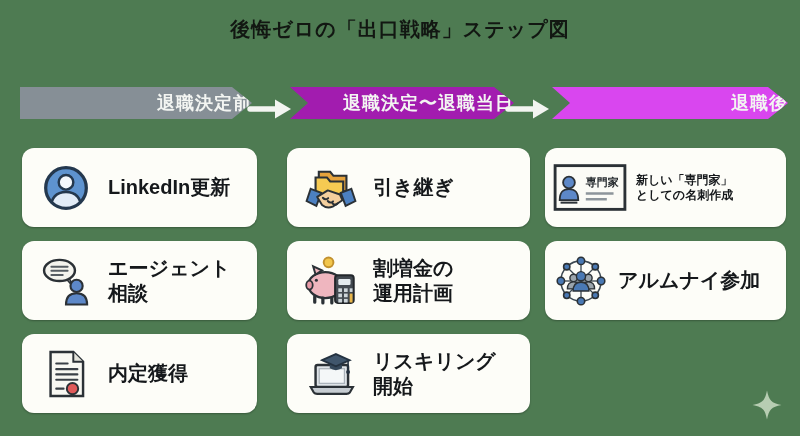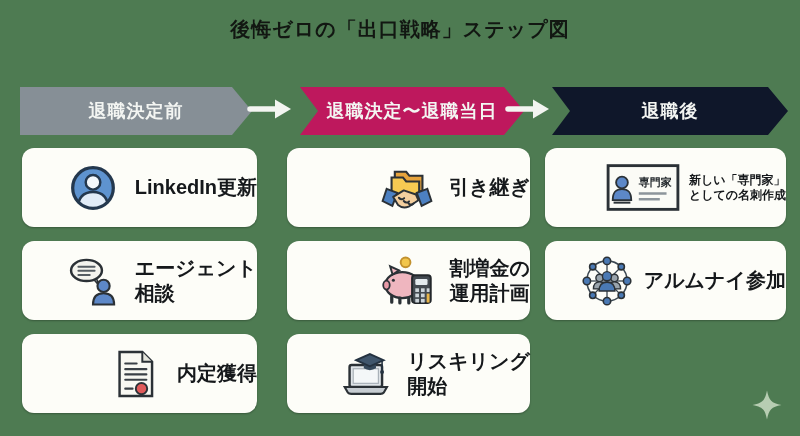--- a/index.html
+++ b/index.html
@@ -11,48 +11,48 @@
     font-family:"Liberation Sans","DejaVu Sans",sans-serif;
   }
   .title{
     position:absolute;top:16px;left:0;width:800px;
     text-align:center;
     font-size:20px;font-weight:800;letter-spacing:1px;
     color:#121712;
   }
   
   .chev{
-    position:absolute;top:87px;height:48px;
-    display:flex;align-items:center;justify-content:center;
+    position:absolute;top:87px;height:32px;
+    display:flex;align-items:center;justify-content:flex-end;
   }
   .chev-label{
     color:#f3f5f2;font-size:18px;font-weight:700;letter-spacing:1px;
   }
   .chev1{
     left:20px;width:232px;background:#868f96;
     clip-path:polygon(0 0, calc(100% - 20px) 0, 100% 50%, calc(100% - 20px) 100%, 0 100%);
   }
   .chev2{
-    left:300px;width:224px;background:#be185d;
+    left:290px;width:224px;background:#a21caf;
     clip-path:polygon(0 0, calc(100% - 20px) 0, 100% 50%, calc(100% - 20px) 100%, 0 100%, 18px 50%);
   }
   .chev3{
-    left:552px;width:236px;background:#0f172a;
+    left:552px;width:236px;background:#d946ef;
     clip-path:polygon(0 0, calc(100% - 20px) 0, 100% 50%, calc(100% - 20px) 100%, 0 100%, 18px 50%);
   }
   .arrow{position:absolute;top:95px;}
   .arrow1{left:247px;}
   .arrow2{left:505px;}
   
   .card{
     position:absolute;height:79px;
     background:#fdfdf8;border-radius:12px;
     box-shadow:0 1px 2px rgba(0,0,0,.28);
     display:flex;align-items:center;
-    padding-left:18px;box-sizing:border-box;gap:16px;justify-content:flex-end;
+    padding-left:18px;box-sizing:border-box;gap:16px;
   }
   .col1{left:22px;width:235px;}
   .col2{left:287px;width:243px;}
   .col3{left:545px;width:241px;}
   .row1{top:148px;}
   .row2{top:241px;}
   .row3{top:334px;}
   .card.tight{padding-left:8px;gap:9px;}
   .icon{flex:none;}
   .card-label{

